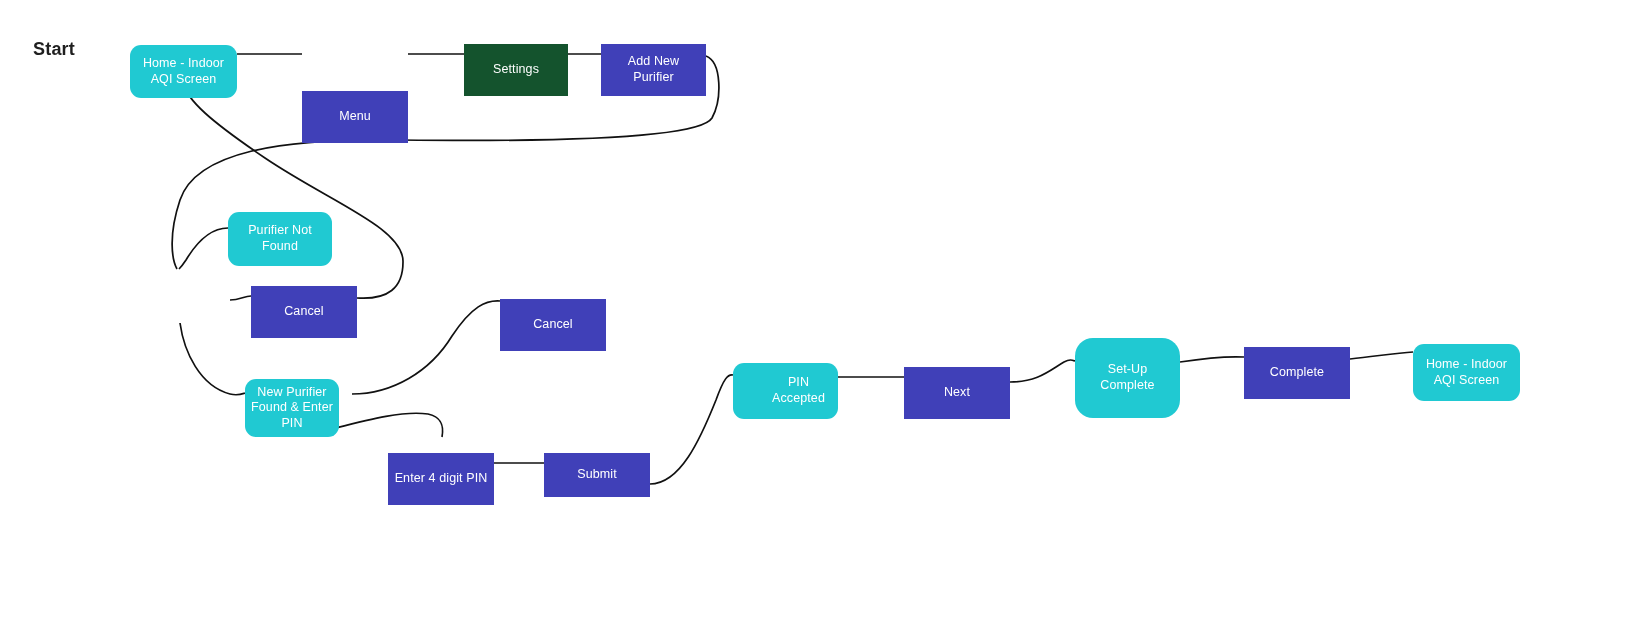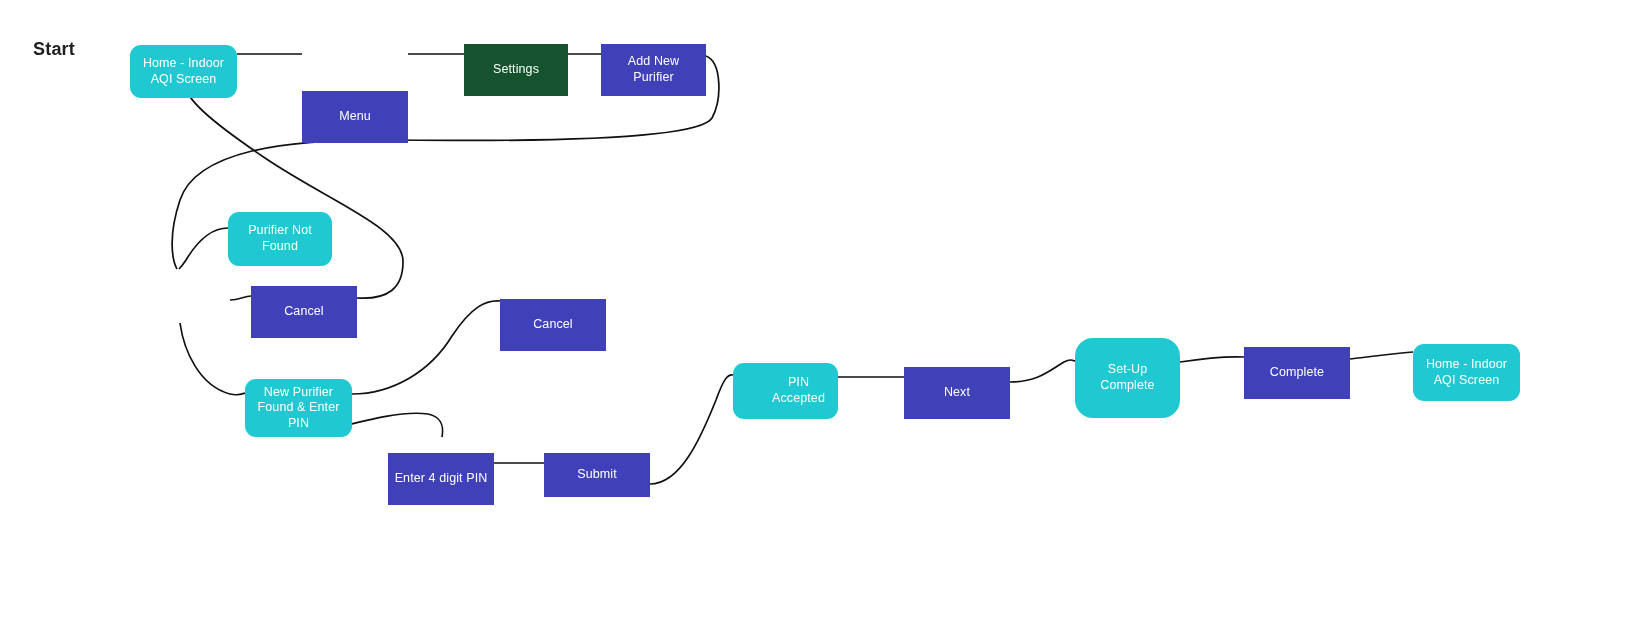--- a/index.html
+++ b/index.html
@@ -117,21 +117,21 @@
       <div class="node state" style="left: 228px; top: 196px; width: 104px; height: 54px; background: rgb(32, 201, 210);">
         <span class="label">Purifier Not
 Found</span>
       </div>
       <div class="node action" style="left: 251px; top: 270px; width: 106px; height: 52px; background: rgb(64, 64, 184);">
         <span class="label">Cancel</span>
       </div>
       <div class="node action" style="left: 500px; top: 283px; width: 106px; height: 52px; background: rgb(64, 64, 184);">
         <span class="label">Cancel</span>
       </div>
-      <div class="node state" style="left: 245px; top: 363px; width: 107px; height: 58px; background: rgb(32, 201, 210);">
+      <div class="node state" style="left: 245px; top: 363px; width: 94px; height: 58px; background: rgb(32, 201, 210);">
         <span class="label">New Purifier
 Found &amp; Enter
 PIN</span>
       </div>
       <div class="node action" style="left: 388px; top: 437px; width: 106px; height: 52px; background: rgb(64, 64, 184);">
         <span class="label">Enter 4 digit PIN</span>
       </div>
       <div class="node action" style="left: 544px; top: 437px; width: 106px; height: 44px; background: rgb(64, 64, 184);">
         <span class="label">Submit</span>
       </div>

